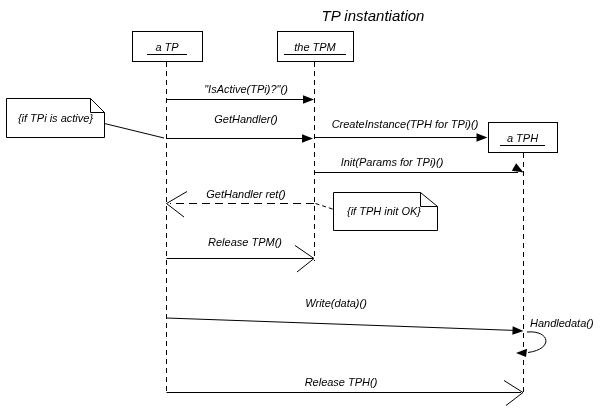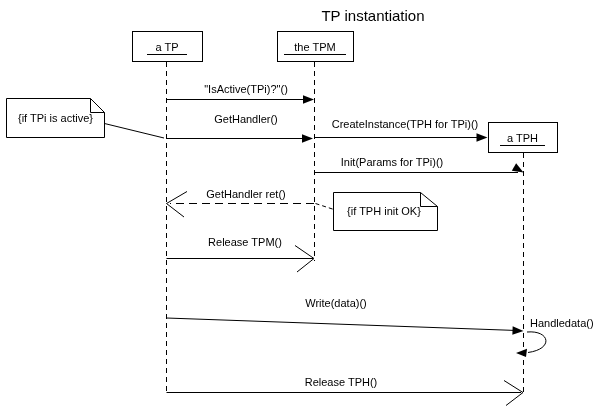--- a/index.html
+++ b/index.html
@@ -6,20 +6,21 @@
     margin: 0;
     padding: 0;
     background: #ffffff;
   }
   .stage {
     position: relative;
     width: 605px;
     height: 409px;
     background: #ffffff;
     font-family: "Liberation Sans", sans-serif;
+    font-style: italic;
   }
   svg text {
     font-family: "Liberation Sans", sans-serif;
     fill: #000000;
     font-size: 11px;
   }
   svg .title-text { font-size: 15px; }
   .ink   { stroke: #000000; stroke-width: 1; fill: none; }
   .fillhead { fill: #000000; stroke: none; }
   .whitebox { fill: #ffffff; stroke: #000000; stroke-width: 1; }

